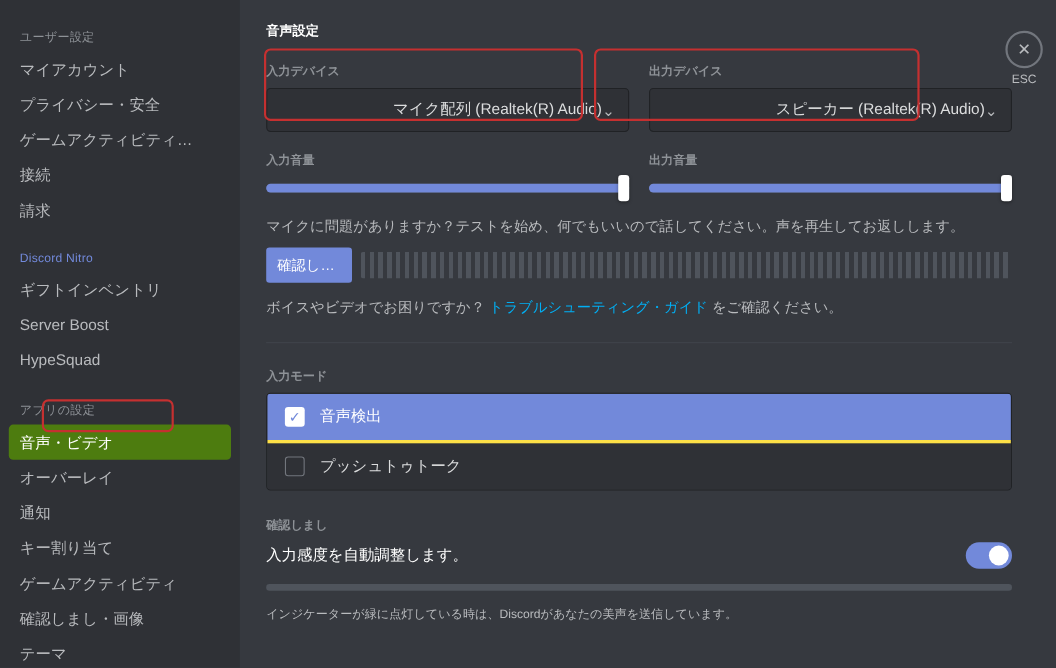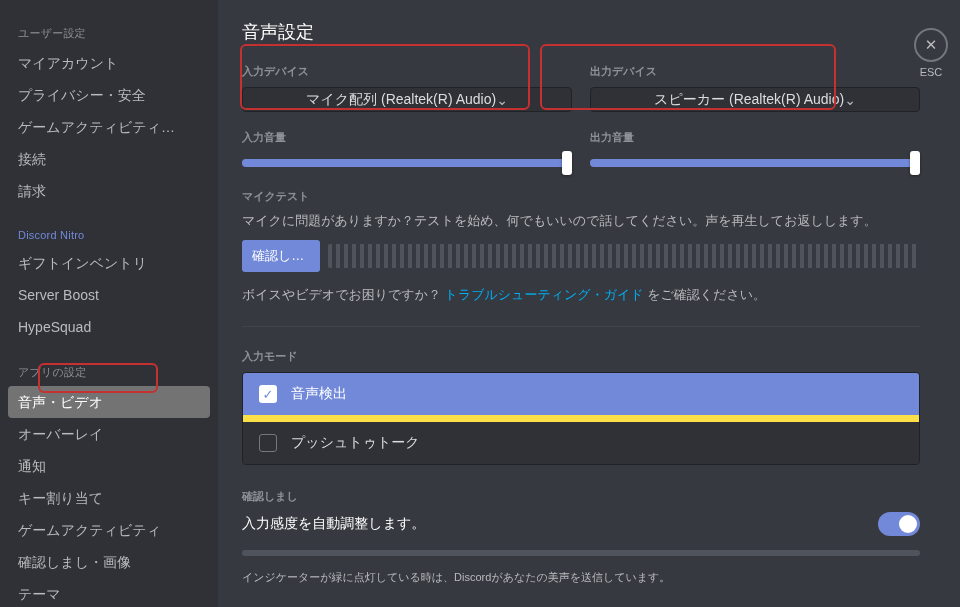--- a/index.html
+++ b/index.html
@@ -1,46 +1,46 @@
 <!DOCTYPE html>
 <html><head>
 <meta charset="utf-8">
 <style>
 *{box-sizing:border-box;margin:0;padding:0;font-family:"Hiragino Kaku Gothic Pro","Meiryo",sans-serif}
 body{background:#36393f;color:#dcddde;width:960px;height:607px;overflow:hidden;position:relative}
 .app{display:flex;height:100%}
 .sidebar{width:218px;background:#2f3136;padding:20px 8px 0 8px;overflow:hidden}
 .section-header{color:#8e9297;font-size:11px;font-weight:400;padding:6px 10px;letter-spacing:.02em}
 .nav-item{color:#b9bbbe;font-size:14px;padding:6px 10px;border-radius:4px;cursor:pointer;white-space:nowrap;overflow:hidden;text-overflow:ellipsis;line-height:20px}
-.nav-item.active{background:#737373;color:#fff}
+.nav-item.active{background:#4d7c0f;color:#fff}
 .hi-box{border:2px solid #c53030;border-radius:6px;position:absolute}
 .main{flex:1;padding:20px 40px 0 24px;overflow:hidden;position:relative}
-.title{color:#fff;font-size:18px;font-weight:400;margin-bottom:20px}
+.title{color:#fff;font-size:12px;font-weight:700;margin-bottom:20px}
 .device-row{display:flex;gap:18px}
 .device-col{flex:1}
 .field-label{color:#8e9297;font-size:11px;font-weight:600;margin-bottom:8px}
-.select{background:#2f3136;border:1px solid #202225;border-radius:4px;height:25px;display:flex;align-items:center;justify-content:center;padding:0 12px;color:#dcddde;font-size:14px;cursor:pointer}
+.select{background:#2f3136;border:1px solid #202225;border-radius:4px;height:40px;display:flex;align-items:center;justify-content:flex-end;padding:0 12px;color:#dcddde;font-size:14px;cursor:pointer}
 .chev{color:#b9bbbe}
 .vol-row{display:flex;gap:18px;margin-top:18px}
 .vol-col{flex:1}
 .slider{position:relative;height:8px;background:#4f545c;border-radius:4px;margin-top:14px}
 .slider-fill{position:absolute;left:0;top:0;height:100%;background:#7289da;border-radius:4px}
 .slider-thumb{position:absolute;width:10px;height:24px;background:#fff;border-radius:3px;top:-8px;box-shadow:0 1px 3px rgba(0,0,0,.4)}
 .mic-test{margin-top:22px}
 .mic-desc{color:#b9bbbe;font-size:13px;line-height:18px;margin-top:6px}
 .test-row{display:flex;align-items:center;gap:8px;margin-top:10px}
 .test-btn{background:#7289da;color:#fff;font-size:13px;border-radius:3px;padding:7px 10px;cursor:pointer;white-space:nowrap;overflow:hidden;text-overflow:ellipsis;max-width:78px}
 .meter{flex:1;height:24px;background:repeating-linear-gradient(90deg,#4f545c 0 4px,transparent 4px 8px);border-radius:2px}
 .help-line{color:#b9bbbe;font-size:13px;margin-top:14px}
 .help-line a{color:#00aff4;text-decoration:none}
 .divider{height:1px;background:#40444b;margin:22px 0}
 .mode-box{border:1px solid #202225;border-radius:4px;overflow:hidden;margin-top:8px}
 .mode-item{display:flex;align-items:center;gap:14px;padding:12px 16px;font-size:14px;cursor:pointer}
 .mode-item.sel{background:#7289da;color:#fff}
-.mode-item:not(.sel){background:#2f3136;color:#dcddde;border-top:7px solid #fde047}
+.mode-item:not(.sel){background:#2f3136;color:#dcddde;border-top:3px solid #fde047}
 .chk{width:18px;height:18px;border-radius:3px;display:flex;align-items:center;justify-content:center;font-size:13px}
 .chk.on{background:#fff;color:#7289da}
 .chk.off{border:1px solid #72767d}
 .sens-row{display:flex;justify-content:space-between;align-items:center;margin-top:6px}
 .sens-label{color:#fff;font-size:14px}
 .toggle{width:42px;height:24px;background:#7289da;border-radius:12px;position:relative;cursor:pointer}
 .toggle-knob{width:18px;height:18px;background:#fff;border-radius:50%;position:absolute;top:3px;right:3px}
 .sens-bar{height:6px;background:#4f545c;border-radius:3px;margin-top:14px}
 .indicator-text{color:#b9bbbe;font-size:11px;margin-top:14px}
 .esc{position:absolute;top:28px;right:12px;text-align:center;color:#b9bbbe;font-size:11px}
@@ -105,21 +105,20 @@
       <div class="vol-col">
         <div class="field-label">出力音量</div>
         <div class="slider">
           <div class="slider-fill" style="width:100%"></div>
           <div class="slider-thumb" style="left:calc(100% - 10px)"></div>
         </div>
       </div>
     </div>
 
     <div class="mic-test">
-      <div class="field-label">マイクテスト</div>
       <div class="mic-desc">マイクに問題がありますか？テストを始め、何でもいいので話してください。声を再生してお返しします。</div>
       <div class="test-row">
         <div class="test-btn">確認しまし…</div>
         <div class="meter"></div>
       </div>
       <div class="help-line">
         <span>ボイスやビデオでお困りですか？</span>
         <a href="#">トラブルシューティング・ガイド</a>
         <span>をご確認ください。</span>
       </div>

